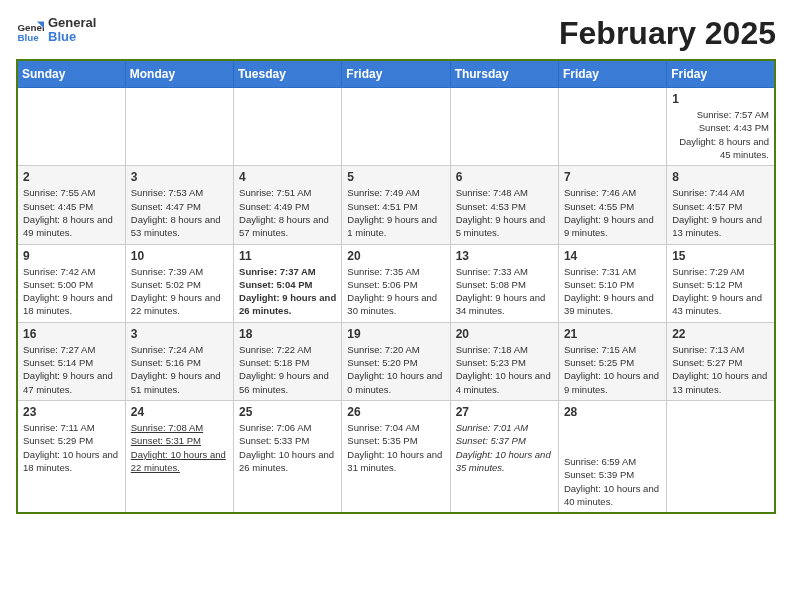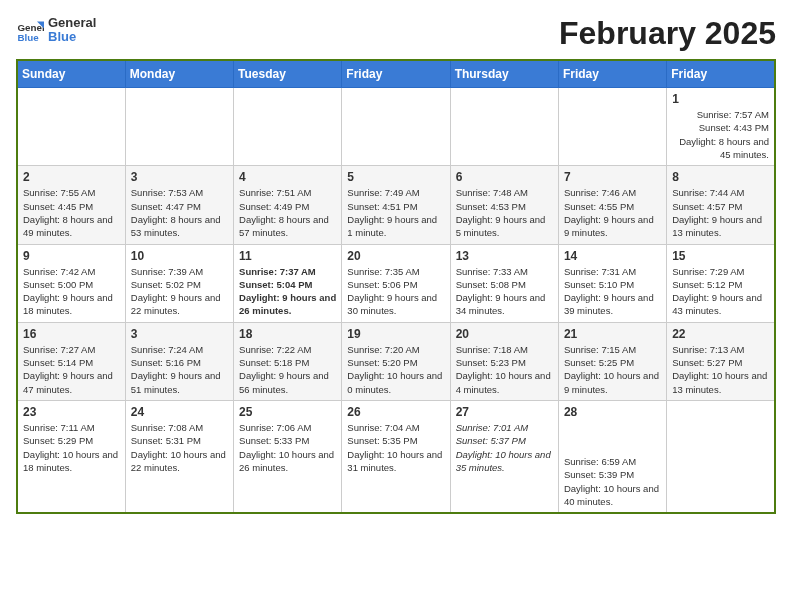--- a/index.html
+++ b/index.html
@@ -258,21 +258,21 @@
       </tr>
       <tr>
         <td>
           <span class="day-number">23</span>
           <div class="day-info" style="white-space: pre-line;">Sunrise: 7:11 AM
 Sunset: 5:29 PM
 Daylight: 10 hours and 18 minutes.</div>
         </td>
         <td>
           <span class="day-number">24</span>
-          <div class="day-info" style="white-space: pre-line;">Sunrise: 7:08 AM
+          <div class="day-info" style="white-space: pre-line; text-decoration: underline;">Sunrise: 7:08 AM
 Sunset: 5:31 PM
 Daylight: 10 hours and 22 minutes.</div>
         </td>
         <td>
           <span class="day-number">25</span>
           <div class="day-info" style="white-space: pre-line;">Sunrise: 7:06 AM
 Sunset: 5:33 PM
 Daylight: 10 hours and 26 minutes.</div>
         </td>
         <td>

